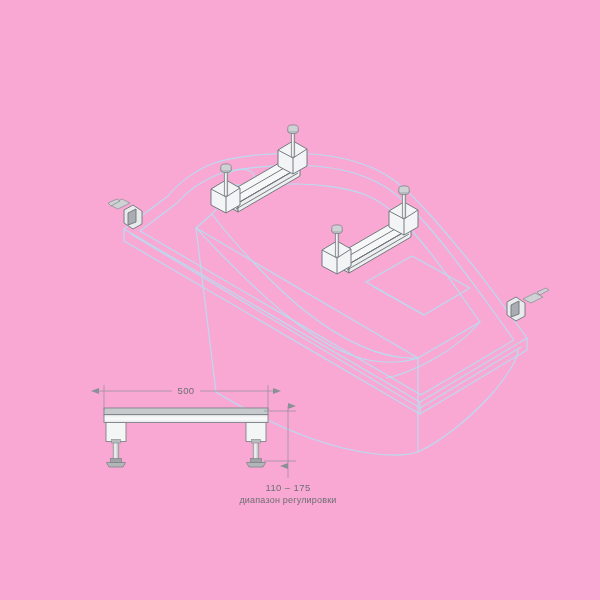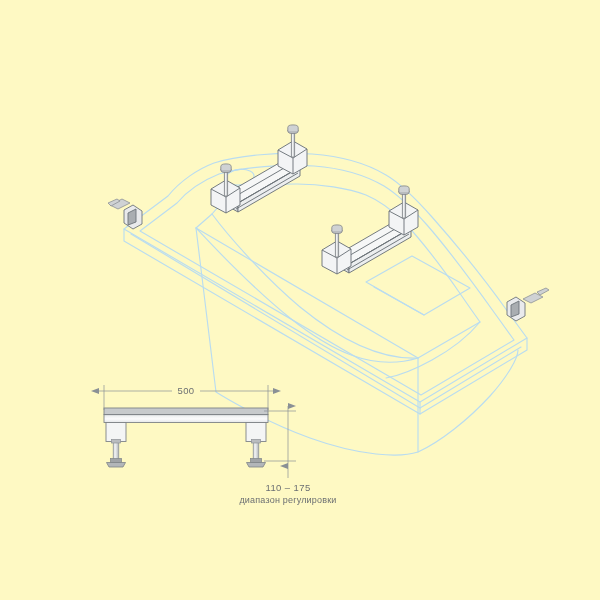--- a/index.html
+++ b/index.html
@@ -4,21 +4,21 @@
 <style>
   html, body {
     margin: 0;
     padding: 0;
     background: #ffffff;
   }
   #page {
     position: relative;
     width: 600px;
     height: 600px;
-    background: #fef9c3;
+    background: #f9a8d4;
     overflow: hidden;
     font-family: "Liberation Sans", sans-serif;
   }
   #drawing {
     position: absolute;
     left: 0;
     top: 0;
     width: 600px;
     height: 600px;
   }

